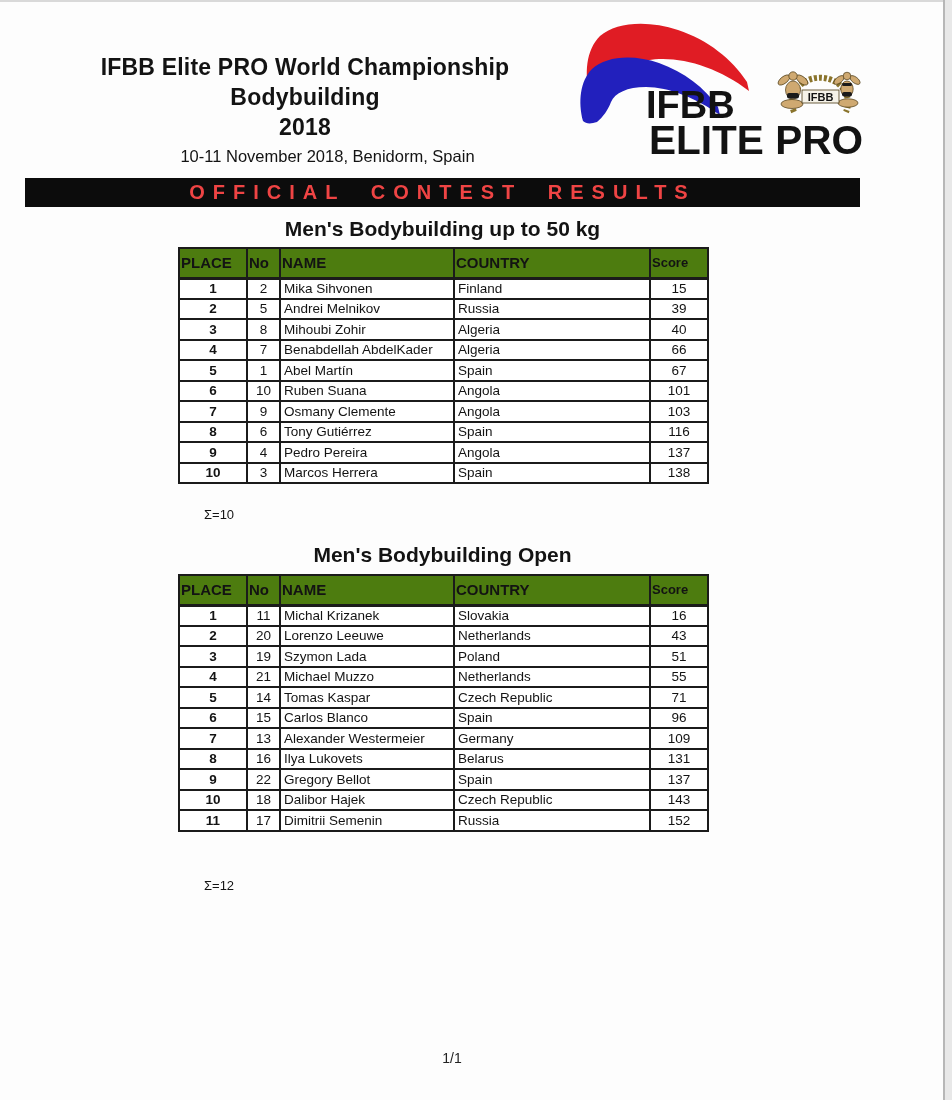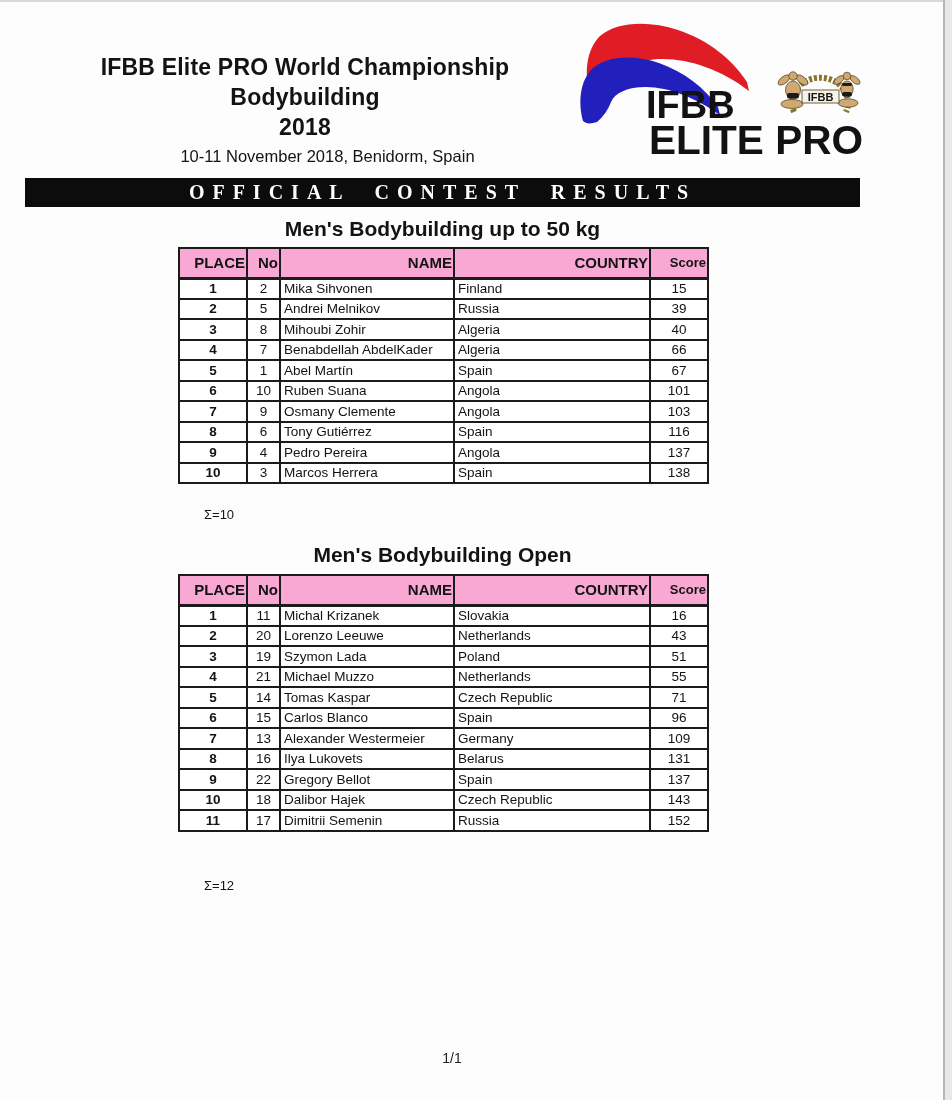--- a/index.html
+++ b/index.html
@@ -19,42 +19,41 @@
     position:absolute; left:30px; top:52px; width:550px;
     text-align:center; font-weight:bold; font-size:23px; line-height:30px;
     letter-spacing:0.2px;
   }
   .doc-date {
     position:absolute; left:30px; top:147px; width:595px;
     text-align:center; font-size:16.5px;
   }
   .banner {
     position:absolute; left:25px; top:178px; width:835px; height:29px;
-    background:#0c0c0c; color:#ffffff;
+    background:#0c0c0c; color:#ef4444;
     display:flex; align-items:center; justify-content:center;
     font-weight:bold; font-size:20px; letter-spacing:8px; word-spacing:12px;
     white-space:nowrap;
-    font-family:Liberation Serif, serif;
   }
   .logo { position:absolute; left:576px; top:14px; width:302px; height:158px; }
 
   .section-title {
     position:absolute; left:178px; width:529px;
     text-align:center; font-weight:bold; font-size:21px;
   }
   .t1-title { top:217px; }
   .t2-title { top:543px;text-align:center; }
 
   table.results { position:absolute; left:178px; border-collapse:collapse; background:#fff; }
   .t1 { top:247px; }
   .t2 { top:574px; }
   table.results th, table.results td { border:2px solid #1b1b1b; overflow:hidden; white-space:nowrap; }
   table.results th {
-    background:#f9a8d4; font-weight:bold; font-size:15px; height:30px;
-    border-bottom-width:3px; text-align:right;
+    background:#4d7c0f; font-weight:bold; font-size:15px; height:30px;
+    border-bottom-width:3px; text-align:left;
   }
   table.results th.small { font-size:13px; }
   table.results td { height:20.5px; font-size:13.5px; padding:0 3px; }
   td.c-place { text-align:center; font-weight:bold; }
   td.c-no    { text-align:center; }
   td.c-name  { text-align:left; padding-left:7px; }
   td.c-country { text-align:left; padding-left:6px; }
   td.c-score { text-align:center; }
 
   .sum { position:absolute; left:204px; font-size:13px; }

